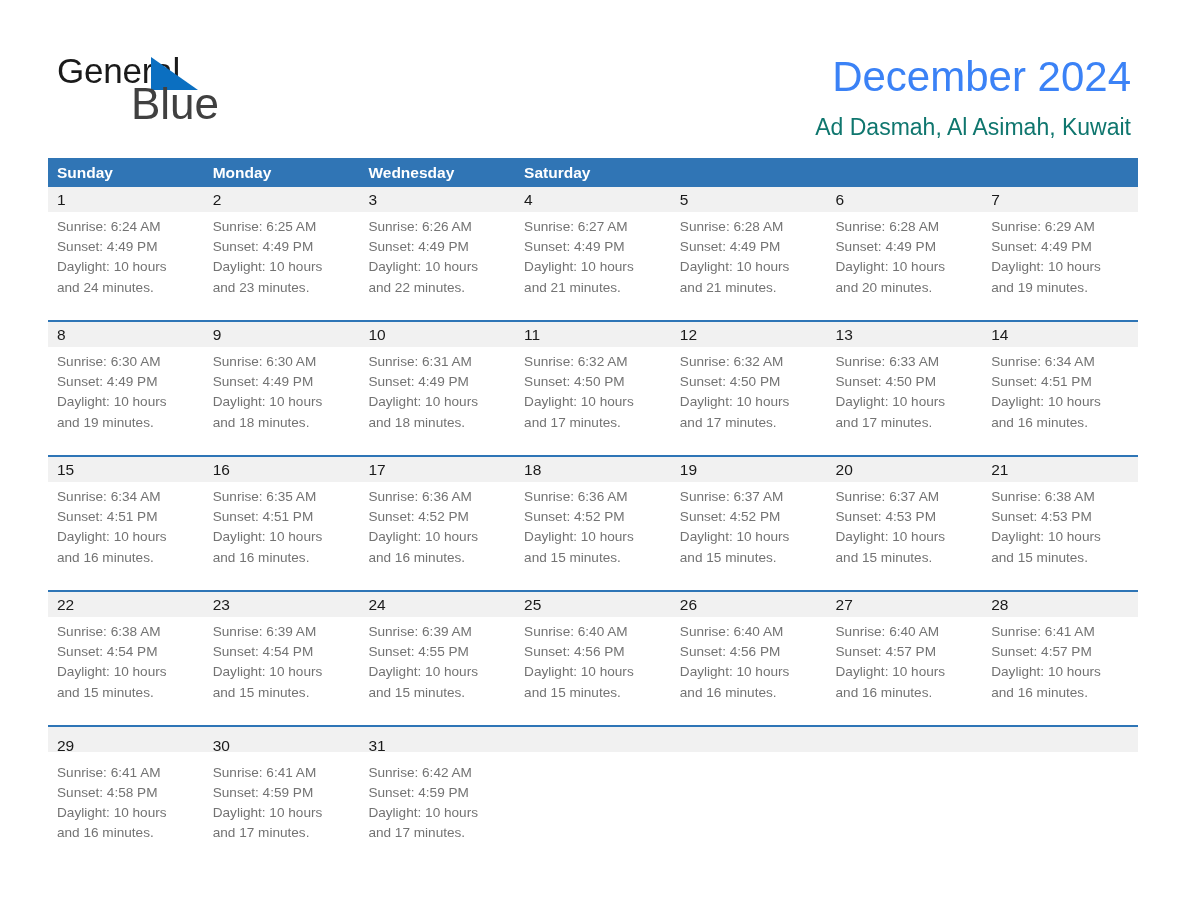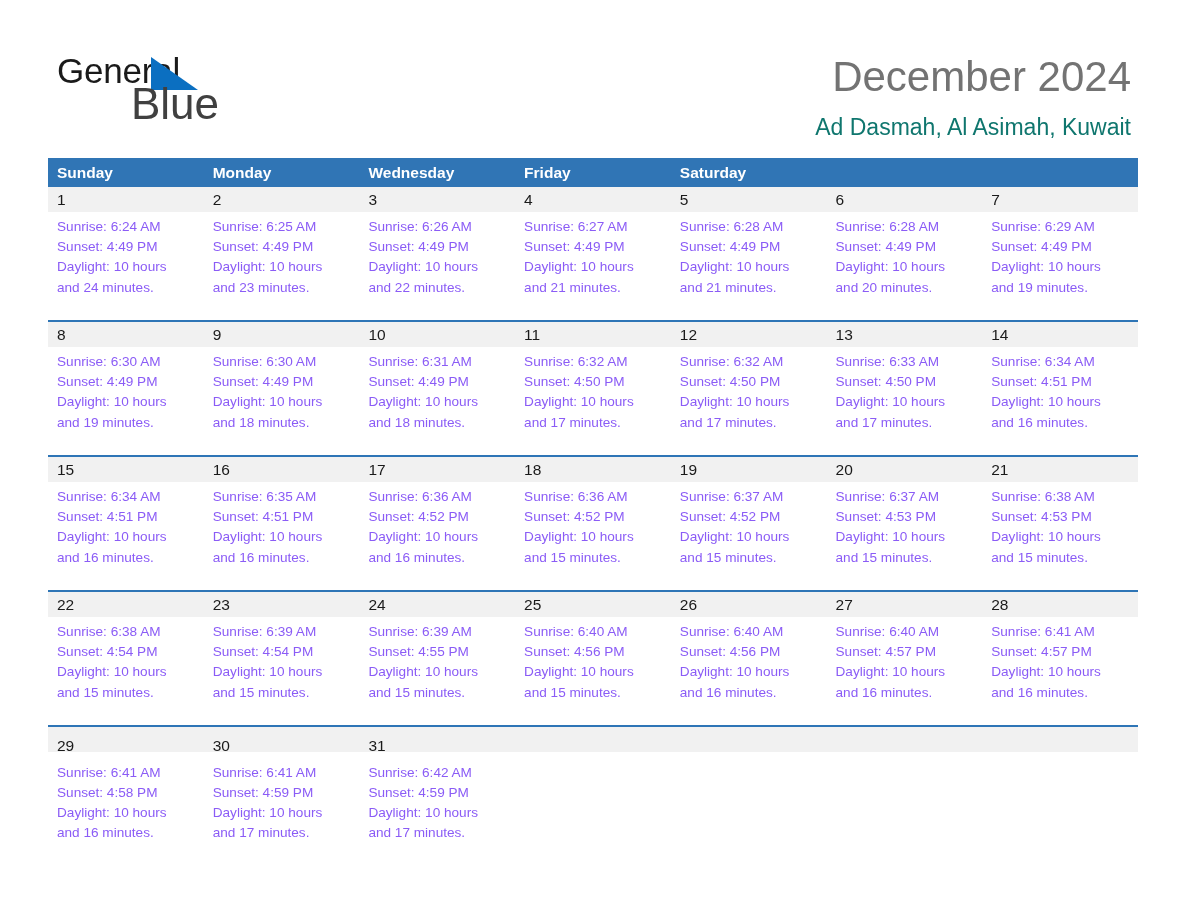--- a/index.html
+++ b/index.html
@@ -43,21 +43,21 @@
     font-size: 44px;
     font-weight: 400;
     color: #404040;
     line-height: 42px;
   }
   .month-title {
     position: absolute;
     right: 57px; top: 51px;
     font-size: 42px;
     font-weight: 400;
-    color: #737373;
+    color: #3b82f6;
     line-height: 52px;
     white-space: nowrap;
   }
   .location {
     position: absolute;
     right: 57px; top: 113px;
     font-size: 23px;
     font-weight: 400;
     color: #0f766e;
     line-height: 28px;
@@ -117,21 +117,21 @@
     font-size: 15.5px;
     line-height: 25px;
     color: #1a1a1a;
   }
   .dayinfo {
     position: relative;
     z-index: 2;
     margin-top: 5px;
     font-size: 13.6px;
     line-height: 20.2px;
-    color: #8b5cf6;
+    color: #737373;
     white-space: pre-line;
   }
 </style>
 </head>
 <body>
 
 <div class="header">
 
   <div class="logo">
     <span class="logo-general">General</span>
@@ -146,21 +146,20 @@
   <div class="month-title">December 2024</div>
   <div class="location">Ad Dasmah, Al Asimah, Kuwait</div>
 </div>
 
 <div class="calendar">
 
   <div class="cal-row cal-head">
     <div class="cell">Sunday</div>
     <div class="cell">Monday</div>
     <div class="cell">Wednesday</div>
-    <div class="cell">Friday</div>
     <div class="cell">Saturday</div>
   </div>
 
   <div class="week first">
     <div class="week-cells">
       <div class="daynum-band"></div>
       <div class="daycell">
         <div class="daynum">1</div>
         <div class="dayinfo">Sunrise: 6:24 AM
 Sunset: 4:49 PM

